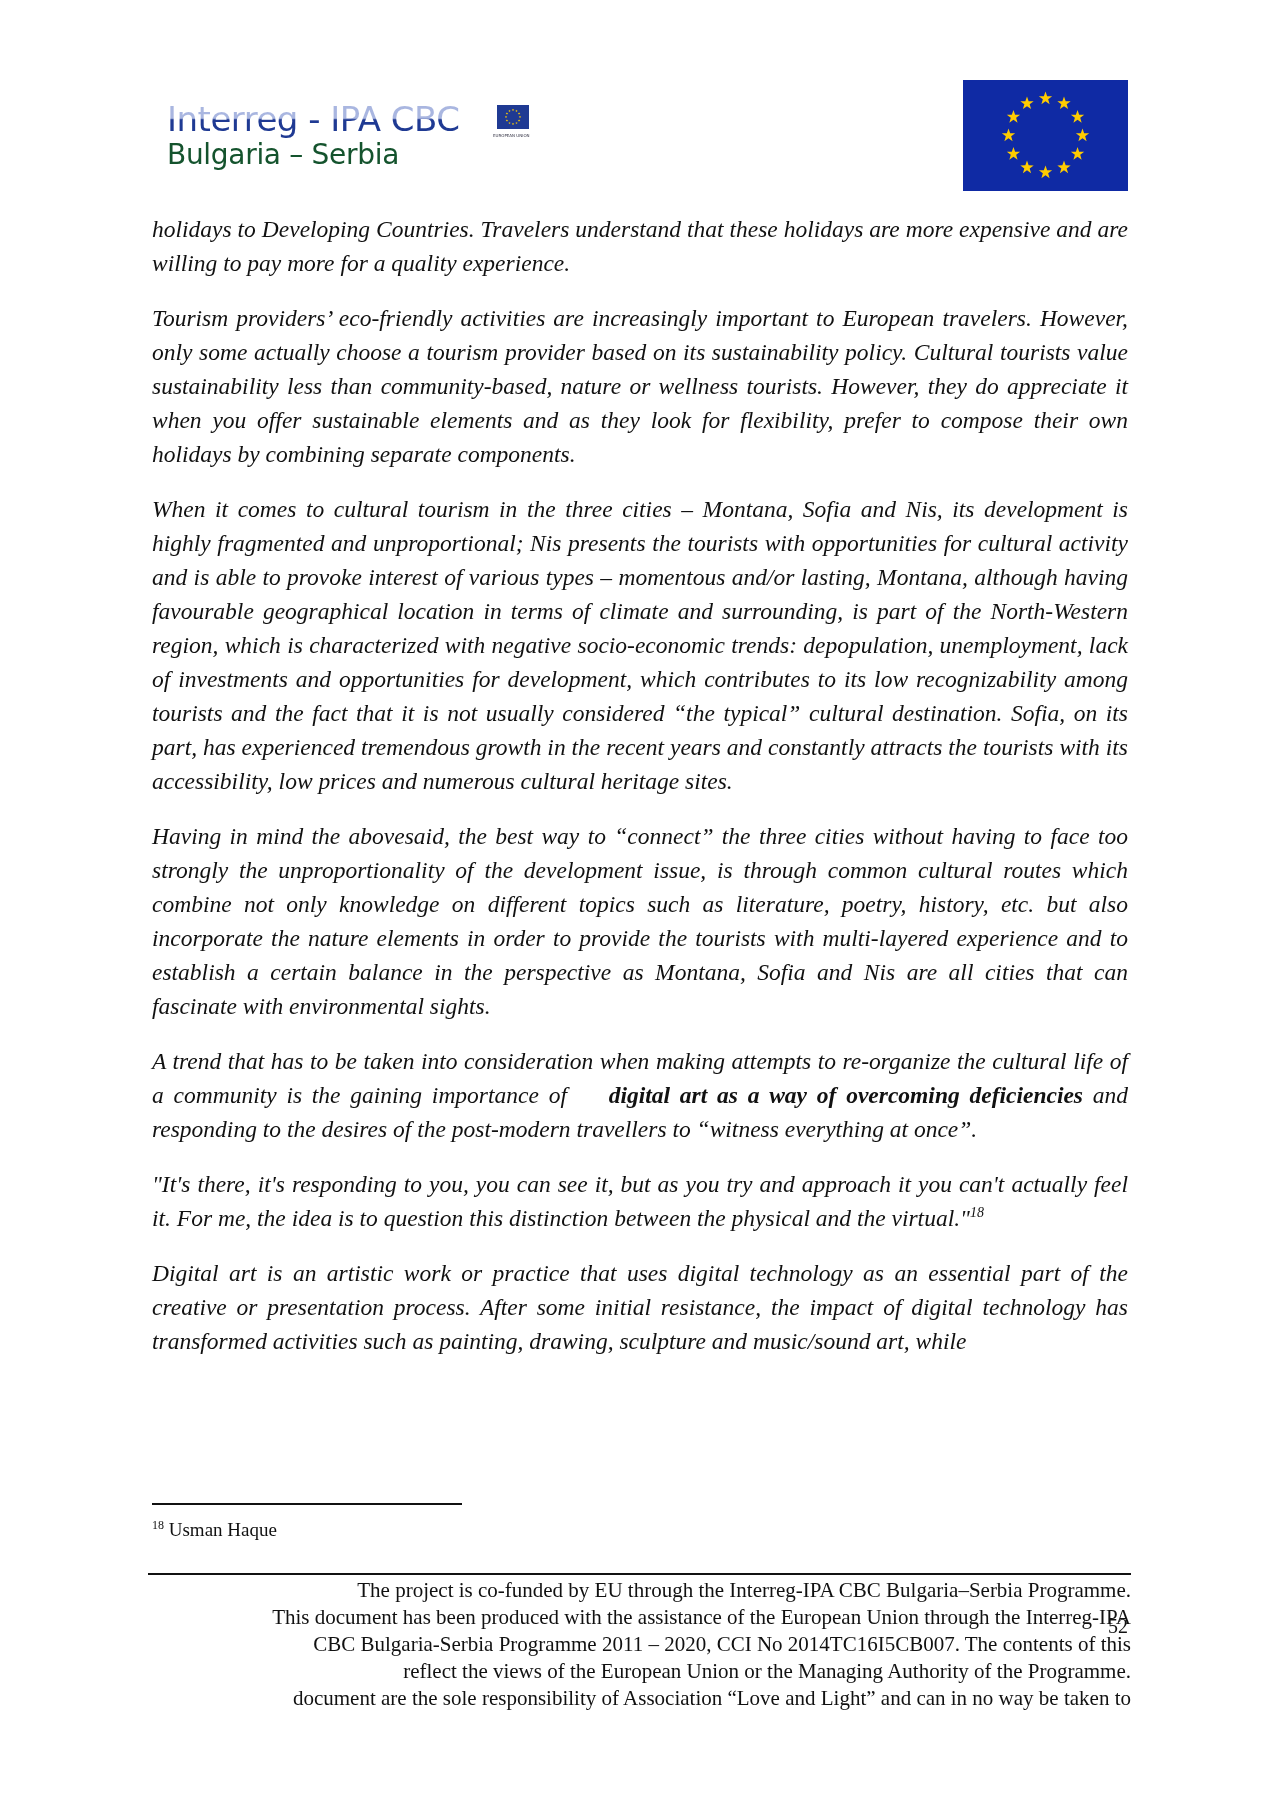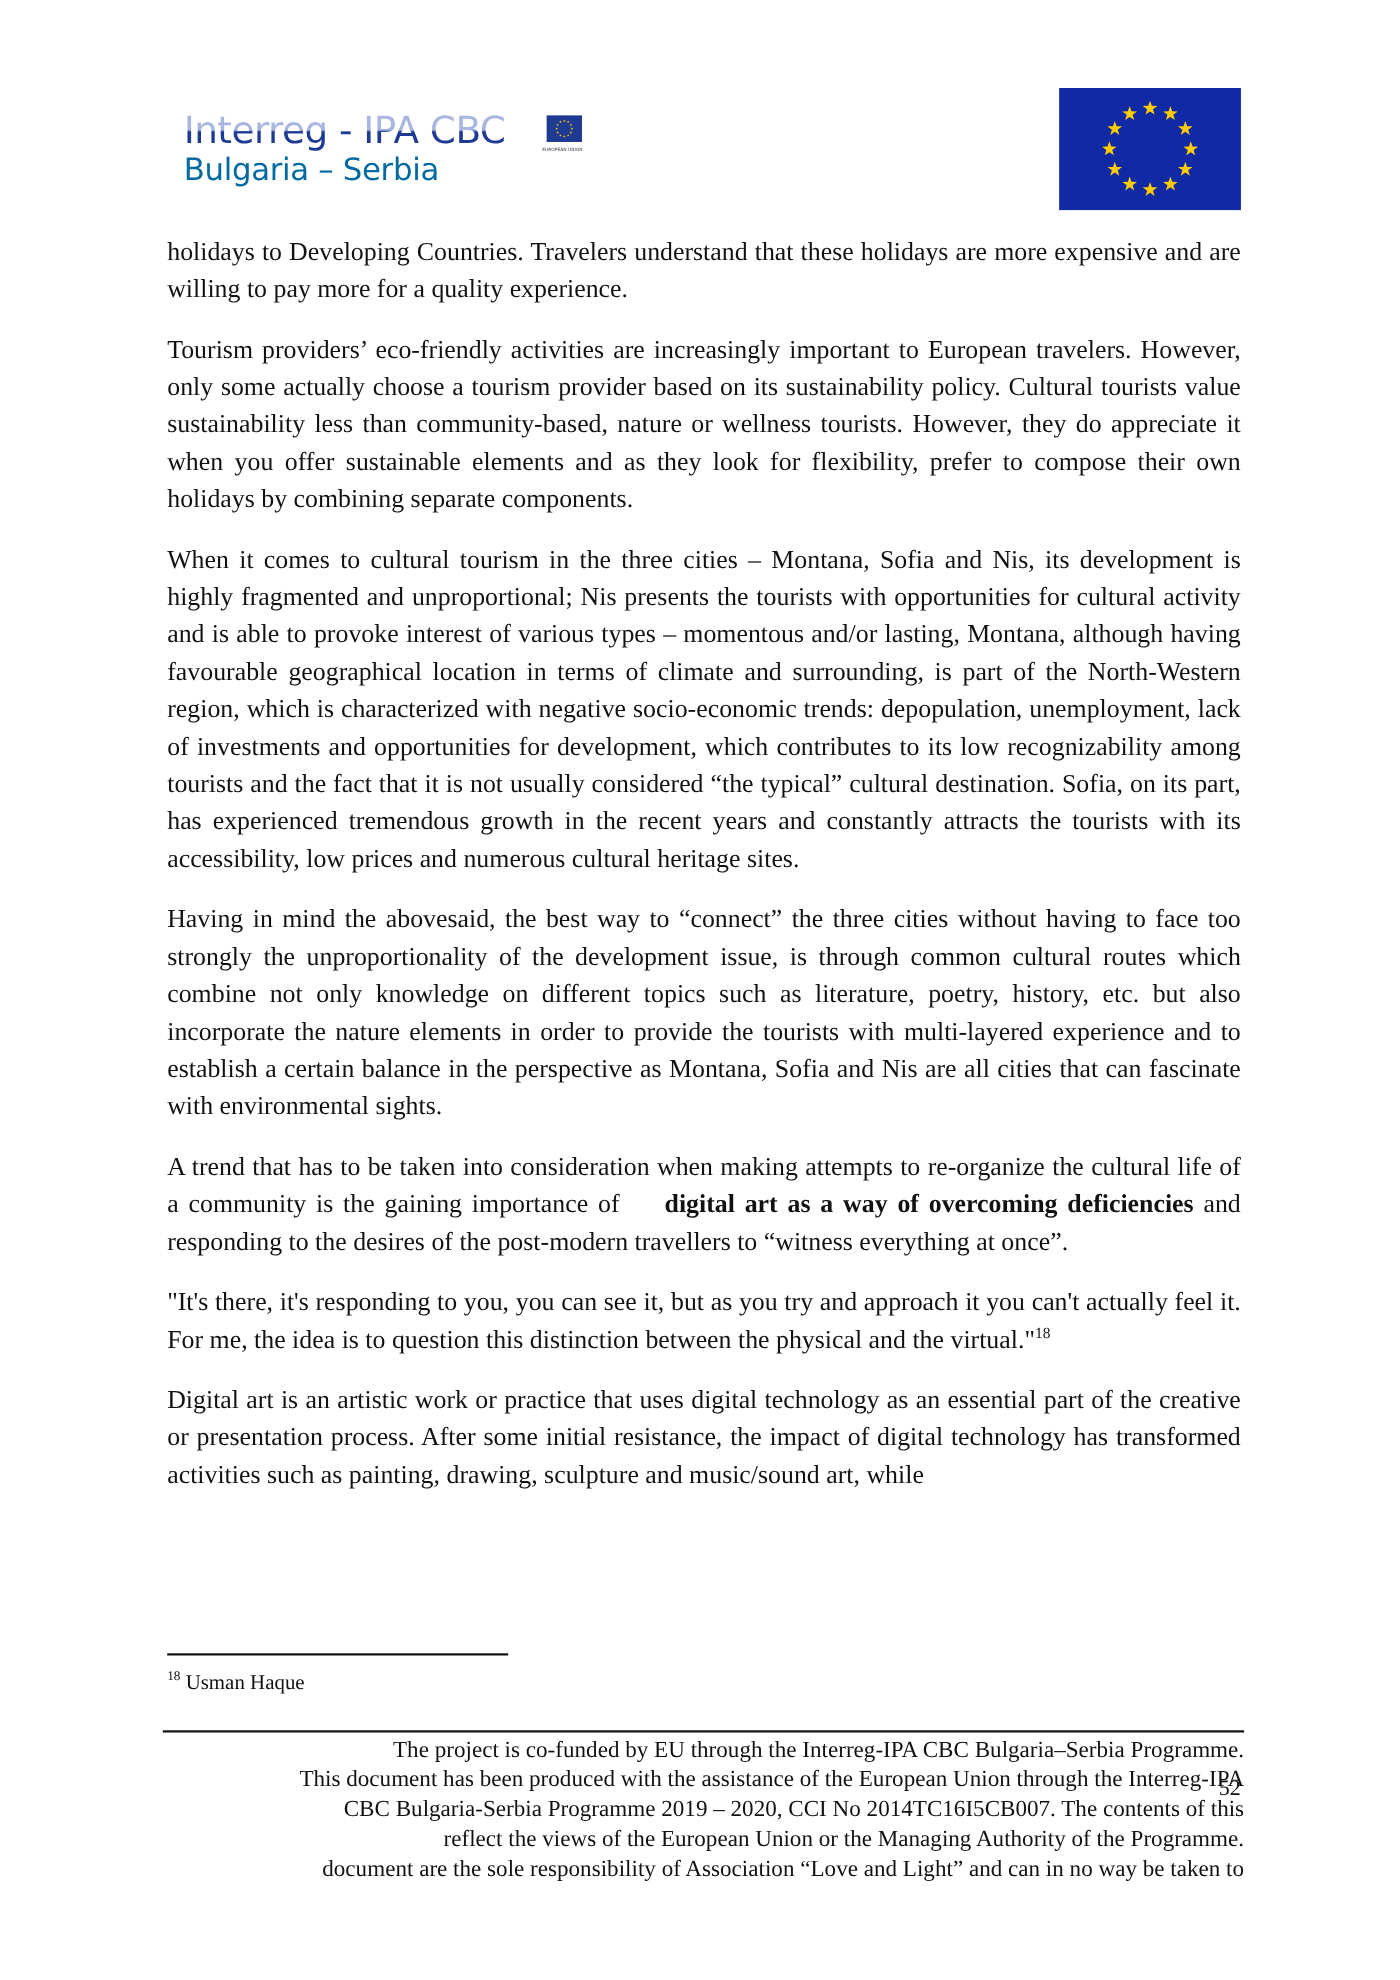--- a/index.html
+++ b/index.html
@@ -41,21 +41,21 @@
       -webkit-background-clip: text;
       background-clip: text;
       color: transparent;
     }
     .logo-line2 {
       position: absolute;
       left: 0; top: 38px;
       font-family: "DejaVu Sans", sans-serif;
       font-size: 28px;
       line-height: 34px;
-      color: #0369a1;
+      color: #14532d;
       white-space: nowrap;
       letter-spacing: -0.3px;
     }
     .logo-mini-flag {
       position: absolute;
       left: 330px;
       top: 5px;
       width: 32px;
       height: 24px;
       background: #1f3a93;
@@ -81,20 +81,21 @@
       position: absolute;
       left: 152px;
       top: 212px;
       width: 976px;
       font-size: 23.5px;
       line-height: 34px;
       text-align: justify;
     }
     .body-text p {
       margin: 0 0 21px 0;
+      font-style: italic;
     }
     .body-text b {
       font-weight: bold;
       margin-left: 32px;
     }
     sup {
       font-size: 14px;
       line-height: 0;
       vertical-align: super;
     }
@@ -206,16 +207,16 @@
   <sup>18</sup>
   <span>Usman Haque</span>
 </div>
 
 <div class="page-number">52</div>
 <div class="footer-rule"></div>
 
 <div class="footer-text">
   <div>The project is co-funded by EU through the Interreg-IPA CBC Bulgaria–Serbia Programme.</div>
   <div>This document has been produced with the assistance of the European Union through the Interreg-IPA</div>
-  <div>CBC Bulgaria-Serbia Programme 2019 – 2020, CCI No 2014TC16I5CB007. The contents of this</div>
+  <div>CBC Bulgaria-Serbia Programme 2011 – 2020, CCI No 2014TC16I5CB007. The contents of this</div>
   <div>reflect the views of the European Union or the Managing Authority of the Programme.</div>
   <div>document are the sole responsibility of Association “Love and Light” and can in no way be taken to</div>
 </div>
 
 </body></html>

